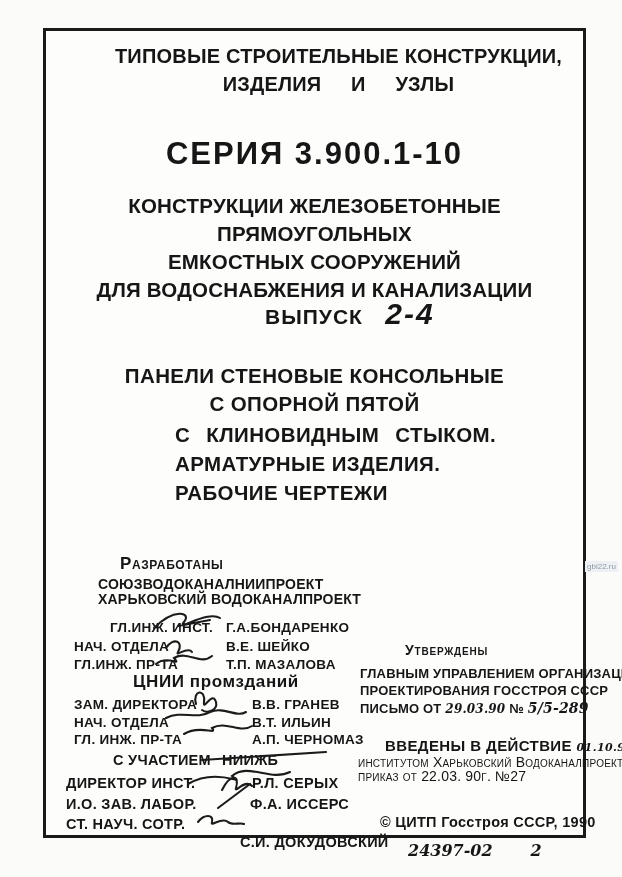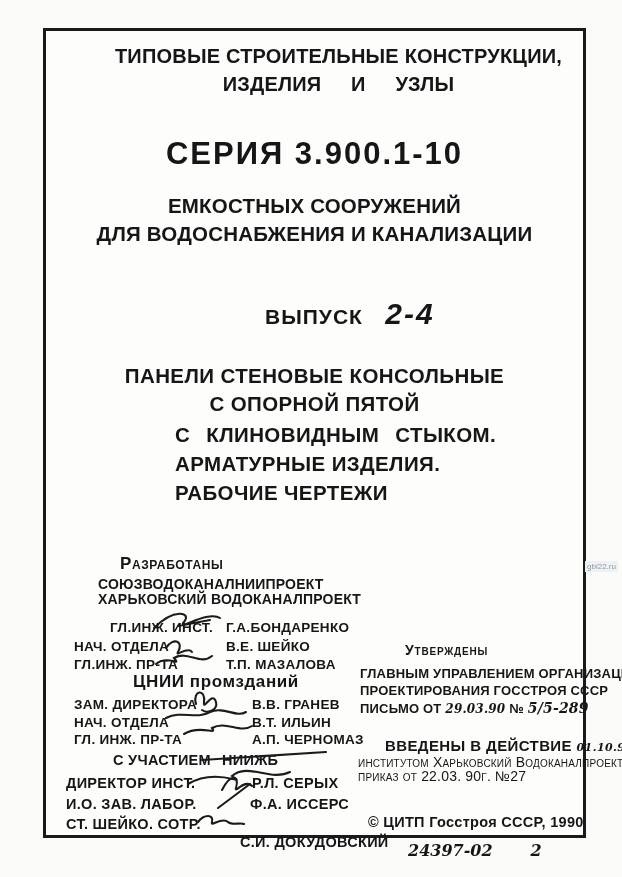--- a/index.html
+++ b/index.html
@@ -46,20 +46,21 @@
   <div class="frame"></div>
 
   <div class="abs ctr hdr" style="top:42px;">
     <div>ТИПОВЫЕ СТРОИТЕЛЬНЫЕ КОНСТРУКЦИИ,</div>
     <div class="ws">ИЗДЕЛИЯ И УЗЛЫ</div>
   </div>
 
   <div class="abs ctr series" style="top:136px;">СЕРИЯ 3.900.1-10</div>
 
   <div class="abs ctr title" style="top:192px;">
+    <div>КОНСТРУКЦИИ ЖЕЛЕЗОБЕТОННЫЕ ПРЯМОУГОЛЬНЫХ</div>
     <div>ЕМКОСТНЫХ СООРУЖЕНИЙ</div>
     <div>ДЛЯ ВОДОСНАБЖЕНИЯ И КАНАЛИЗАЦИИ</div>
   </div>
 
   <div class="abs" style="left:265px;top:297px;">
     <span class="issue-label">ВЫПУСК</span>
     <span class="issue-num" style="margin-left:18px;">2-4</span>
   </div>
 
   <div class="abs ctr subject" style="top:362px;line-height:28px;">
@@ -93,21 +94,21 @@
   <div class="abs pname" style="left:252px;top:732px;">А.П. ЧЕРНОМАЗ</div>
 
   <div class="abs role" style="left:113px;top:752px;font-size:14.5px;">С УЧАСТИЕМ</div>
   <div class="abs role" style="left:222px;top:752px;font-size:14.5px;">НИИЖБ</div>
 
   <div class="row3">
     <div class="abs role" style="left:66px;top:775px;">ДИРЕКТОР ИНСТ.</div>
     <div class="abs pname" style="left:252px;top:775px;">Р.Л. СЕРЫХ</div>
     <div class="abs role" style="left:66px;top:796px;">И.О. ЗАВ. ЛАБОР.</div>
     <div class="abs pname" style="left:250px;top:796px;">Ф.А. ИССЕРС</div>
-    <div class="abs role" style="left:66px;top:816px;">СТ. ШЕЙКО. СОТР.</div>
+    <div class="abs role" style="left:66px;top:816px;">СТ. НАУЧ. СОТР.</div>
     <div class="abs pname" style="left:240px;top:816px;margin-top:18px;">С.И. ДОКУДОВСКИЙ</div>
   </div>
 
   <svg class="sig" style="left:148px;top:606px;" width="85" height="64">
     <path d="M6,22 C 26,2 44,6 36,16 C 28,26 60,4 72,12 M30,20 L 62,14"></path>
     <path d="M18,42 C 26,30 36,36 30,46 C 27,51 40,40 44,46"></path>
     <path d="M8,58 C 20,48 34,62 26,52 C 40,44 52,60 64,50"></path>
   </svg>
   <svg class="sig" style="left:182px;top:686px;" width="90" height="56">
     <path d="M14,18 C 10,4 24,2 22,16 C 21,26 30,4 34,16 C 36,24 26,28 20,24"></path>
@@ -136,21 +137,21 @@
     <span class="hand" style="font-size:14px;">5/5-289</span>
   </div>
 
   <div class="abs eff-h" style="left:385px;top:737px;">
     <span>ВВЕДЕНЫ В ДЕЙСТВИЕ</span>
     <span class="hand" style="font-size:11px;">01.10.90.</span>
   </div>
   <div class="abs eff-t sc" style="left:358px;top:754px;">институтом Харьковский Водоканалпроект</div>
   <div class="abs eff-t sc" style="left:358px;top:768px;">приказ от 22.03. 90г.   №27</div>
 
-  <div class="abs copyright" style="left:368px;top:814px;">© ЦИТП Госстроя СССР, 1990</div>
+  <div class="abs copyright" style="left:380px;top:814px;">© ЦИТП Госстроя СССР, 1990</div>
 
   <div class="abs footer" style="left:408px;top:841px;">
     <span>24397-02</span><span class="pgno">2</span>
   </div>
 
   <div class="abs watermark" style="left:585px;top:561px;">gbi22.ru</div>
 
 </div>
 
 </body></html>

